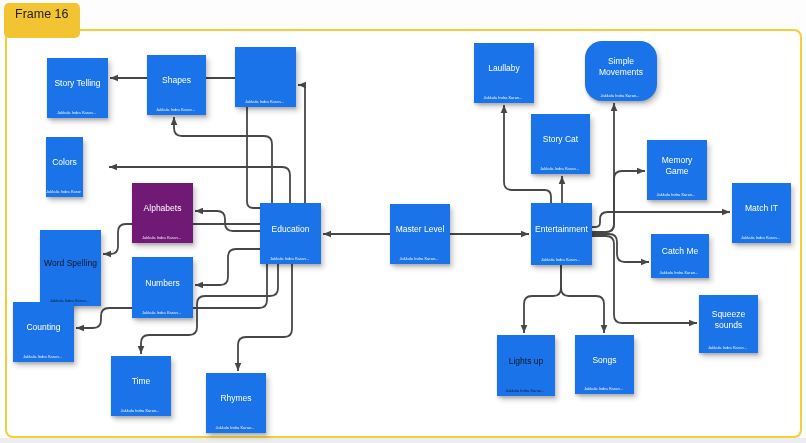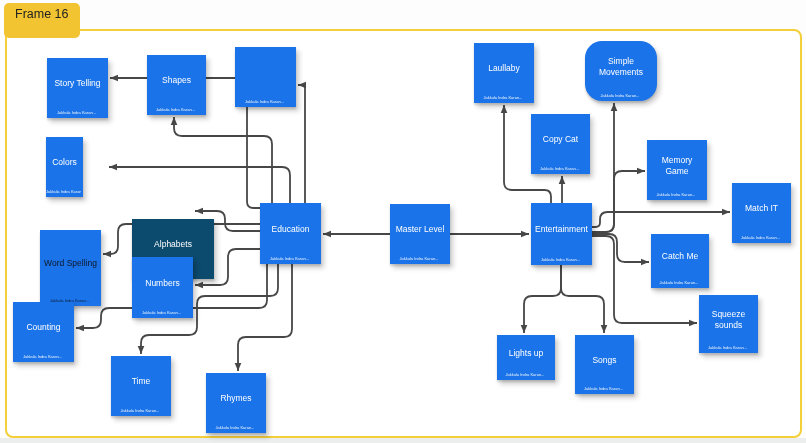--- a/index.html
+++ b/index.html
@@ -127,21 +127,21 @@
       </div>
       <div class="note" style="left: 235px; top: 47px; width: 61px; height: 60px; background: rgb(26, 115, 232); color: rgb(255, 255, 255);">
         <span class="note-attr">Jakkula Indra Karan...</span>
       </div>
       <div class="note" style="left: 46px; top: 137px; width: 37px; height: 60px; background: rgb(26, 115, 232); color: rgb(255, 255, 255);">
         <span class="note-title">
           <span class="ln">Colors</span>
         </span>
         <span class="note-attr">Jakkula Indra Karan...</span>
       </div>
-      <div class="note" style="left: 132px; top: 183px; width: 82px; height: 60px; background: #0c4a6e; color: rgb(255, 255, 255); margin-top: 36px;">
+      <div class="note" style="left: 132px; top: 183px; width: 61px; height: 60px; background: #701a75; color: rgb(255, 255, 255);">
         <span class="note-title">
           <span class="ln">Alphabets</span>
         </span>
         <span class="note-attr">Jakkula Indra Karan...</span>
       </div>
       <div class="note" style="left: 40px; top: 230px; width: 61px; height: 76px; background: rgb(26, 115, 232); color: #0f172a;">
         <span class="note-title">
           <span class="ln">Word Spelling</span>
         </span>
         <span class="note-attr">Jakkula Indra Karan...</span>
@@ -196,51 +196,51 @@
       </div>
       <div class="note" style="left: 585px; top: 41px; width: 72px; height: 60px; background: rgb(26, 115, 232); color: rgb(255, 255, 255); border-radius: 17px;">
         <span class="note-title">
           <span class="ln">Simple</span>
           <span class="ln">Movements</span>
         </span>
         <span class="note-attr">Jakkula Indra Karan...</span>
       </div>
       <div class="note" style="left: 531px; top: 114px; width: 59px; height: 60px; background: rgb(26, 115, 232); color: rgb(255, 255, 255);">
         <span class="note-title">
-          <span class="ln">Copy Cat</span>
+          <span class="ln">Story Cat</span>
         </span>
         <span class="note-attr">Jakkula Indra Karan...</span>
       </div>
       <div class="note" style="left: 647px; top: 140px; width: 60px; height: 60px; background: rgb(26, 115, 232); color: rgb(255, 255, 255);">
         <span class="note-title">
           <span class="ln">Memory</span>
           <span class="ln">Game</span>
         </span>
         <span class="note-attr">Jakkula Indra Karan...</span>
       </div>
       <div class="note" style="left: 732px; top: 183px; width: 59px; height: 60px; background: rgb(26, 115, 232); color: rgb(255, 255, 255);">
         <span class="note-title">
           <span class="ln">Match IT</span>
         </span>
         <span class="note-attr">Jakkula Indra Karan...</span>
       </div>
-      <div class="note" style="left: 651px; top: 234px; width: 58px; height: 54px; background: rgb(26, 115, 232); color: rgb(255, 255, 255);">
+      <div class="note" style="left: 651px; top: 234px; width: 58px; height: 44px; background: rgb(26, 115, 232); color: rgb(255, 255, 255);">
         <span class="note-title">
           <span class="ln">Catch Me</span>
         </span>
         <span class="note-attr">Jakkula Indra Karan...</span>
       </div>
       <div class="note" style="left: 699px; top: 295px; width: 59px; height: 58px; background: rgb(26, 115, 232); color: rgb(255, 255, 255);">
         <span class="note-title">
           <span class="ln">Squeeze</span>
           <span class="ln">sounds</span>
         </span>
         <span class="note-attr">Jakkula Indra Karan...</span>
       </div>
-      <div class="note" style="left: 497px; top: 335px; width: 58px; height: 45px; background: rgb(26, 115, 232); color: #ffffff;">
+      <div class="note" style="left: 497px; top: 335px; width: 58px; height: 61px; background: rgb(26, 115, 232); color: #0f172a;">
         <span class="note-title">
           <span class="ln">Lights up</span>
         </span>
         <span class="note-attr">Jakkula Indra Karan...</span>
       </div>
       <div class="note" style="left: 575px; top: 335px; width: 59px; height: 59px; background: rgb(26, 115, 232); color: rgb(255, 255, 255);">
         <span class="note-title">
           <span class="ln">Songs</span>
         </span>
         <span class="note-attr">Jakkula Indra Karan...</span>

